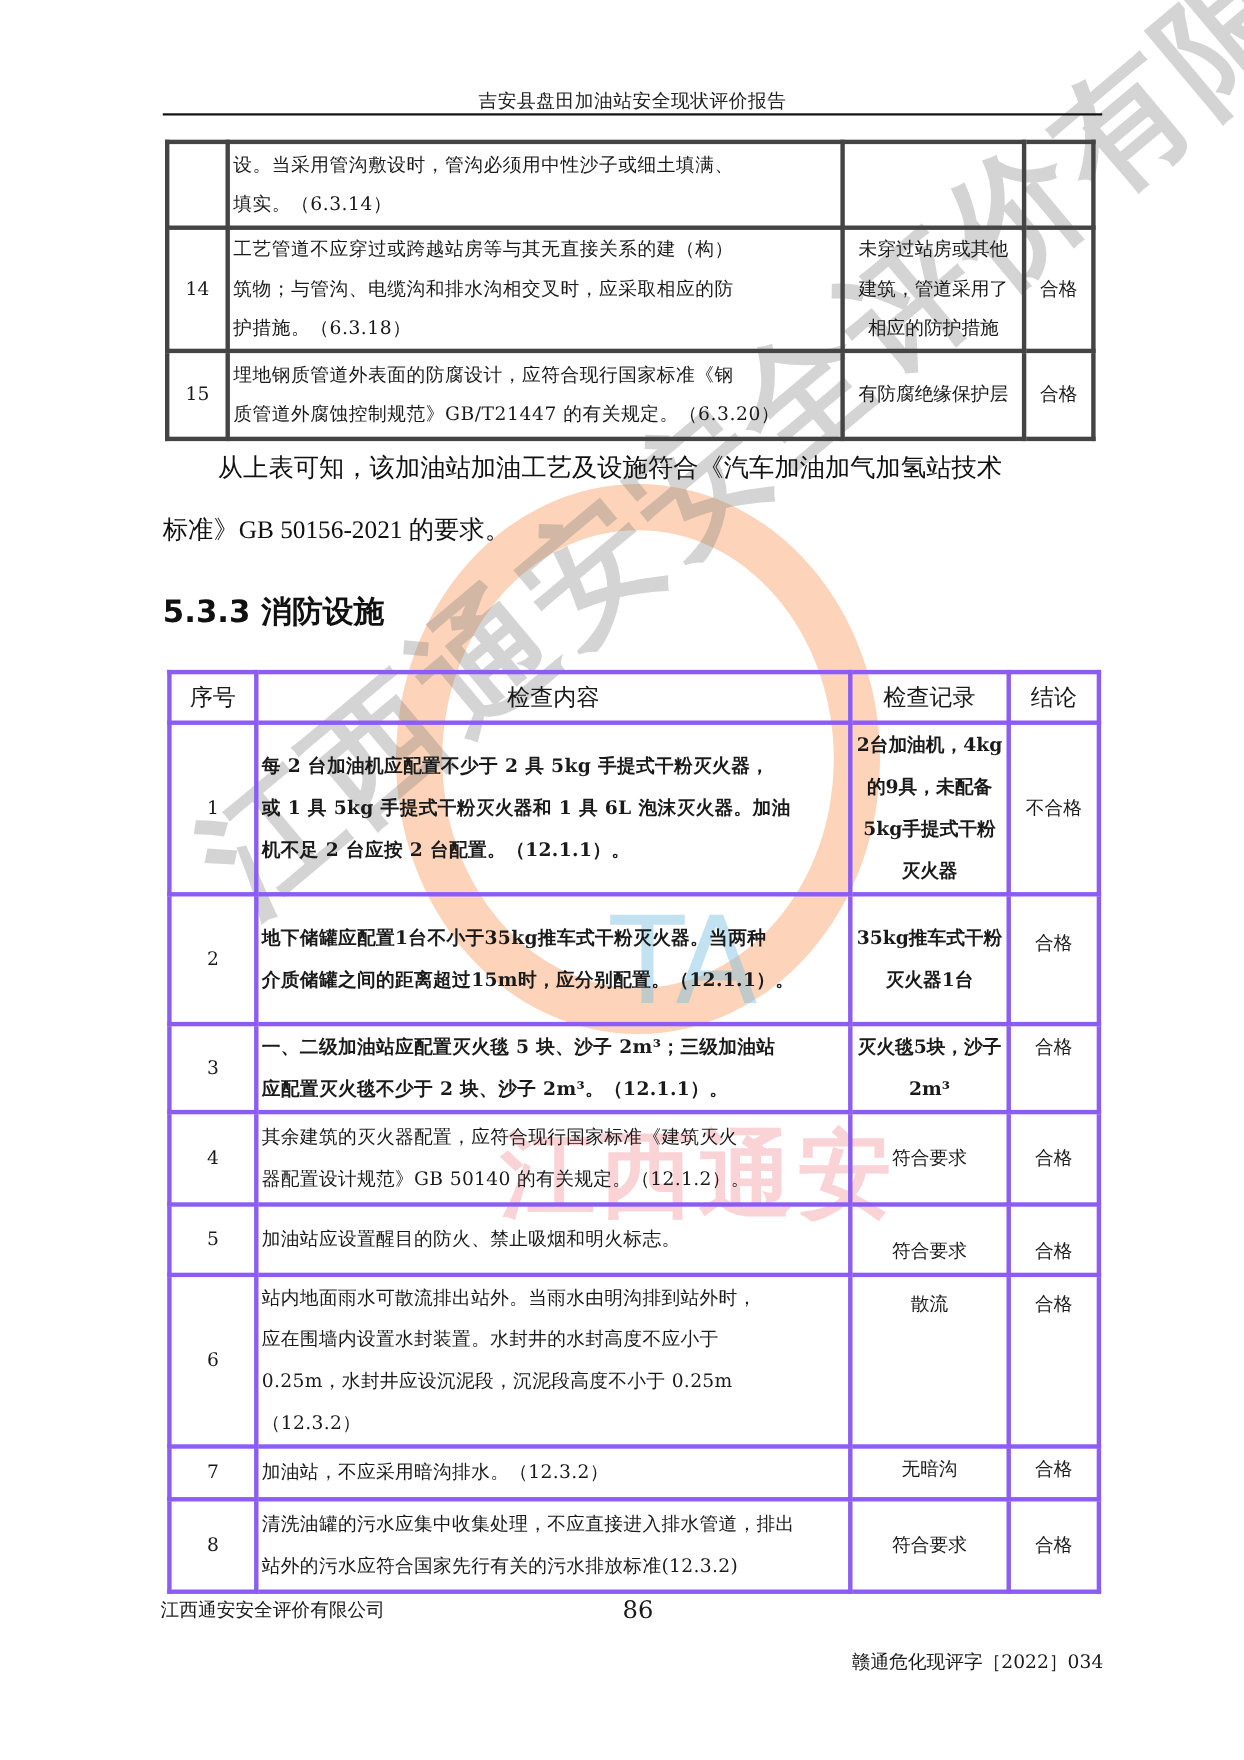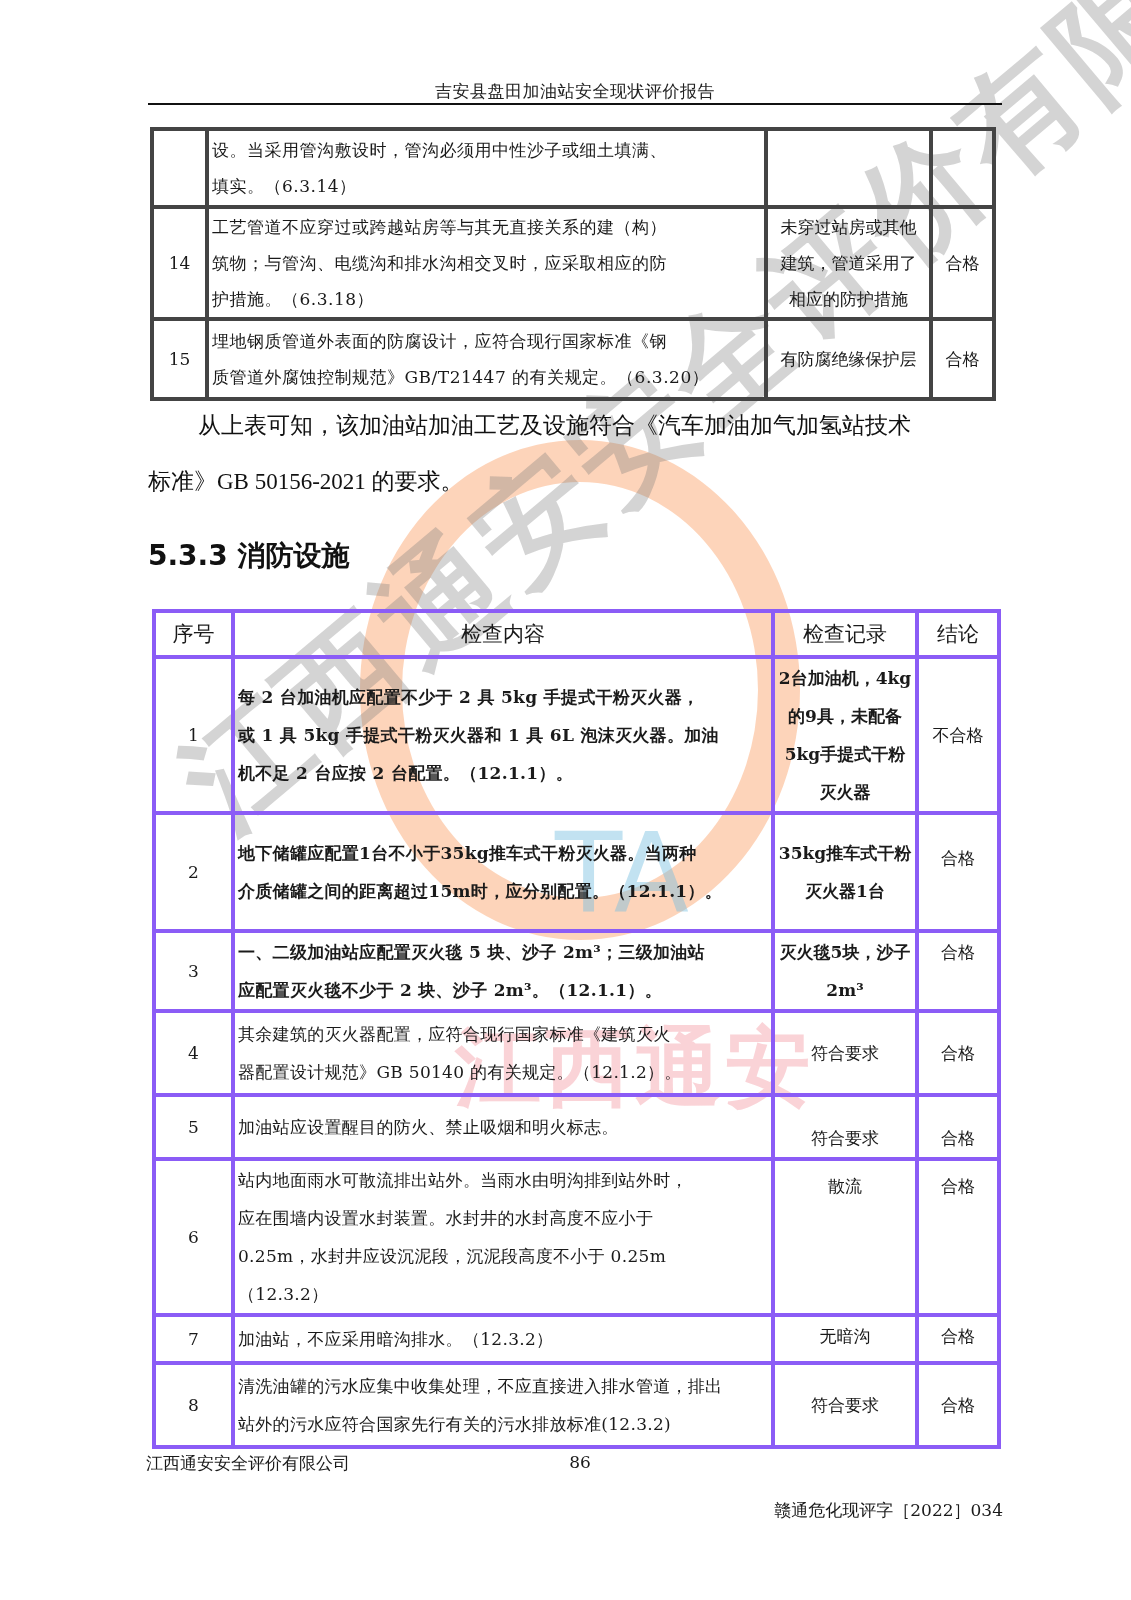--- a/index.html
+++ b/index.html
@@ -33,21 +33,21 @@
   
   .para { left: 148px; width: 856px; top: 398px; font-size: 23px; line-height: 56px;
           font-family: "Liberation Serif", "DejaVu Serif", serif; color: #111; }
   .para .indent { display: inline-block; width: 50px; }
 
   .section { left: 148px; top: 537px; font-size: 28px; font-weight: bold;
              font-family: "DejaVu Sans", "Liberation Sans", sans-serif; color: #111; }
 
   
   .ftr-left  { left: 146px; top: 1452px; font-size: 17px; }
-  .ftr-mid   { left: 560px; width: 40px; text-align: center; top: 1452px; font-size: 17px; }
+  .ftr-mid   { left: 560px; width: 40px; text-align: center; top: 1452px; font-size: 22px; }
   .ftr-right { right: 128px; top: 1499px; font-size: 17px; }
 
   
   .wm { pointer-events: none; }
   .wm-ring { left: 360px; top: 440px; width: 440px; height: 500px; border-radius: 50%;
              border: 42px solid rgba(251, 176, 130, 0.55); box-sizing: border-box; }
   .wm-text-red { left: 455px; top: 1010px; font-size: 86px; font-weight: bold; color: rgba(240, 130, 140, 0.35);
                  font-family: "DejaVu Sans", sans-serif; letter-spacing: 4px; }
   .wm-text-gray { left: 150px; top: 740px; font-size: 120px; font-weight: bold; color: rgba(120,120,120,0.32);
                   font-family: "DejaVu Sans", sans-serif; transform: rotate(-40deg); transform-origin: left top;

